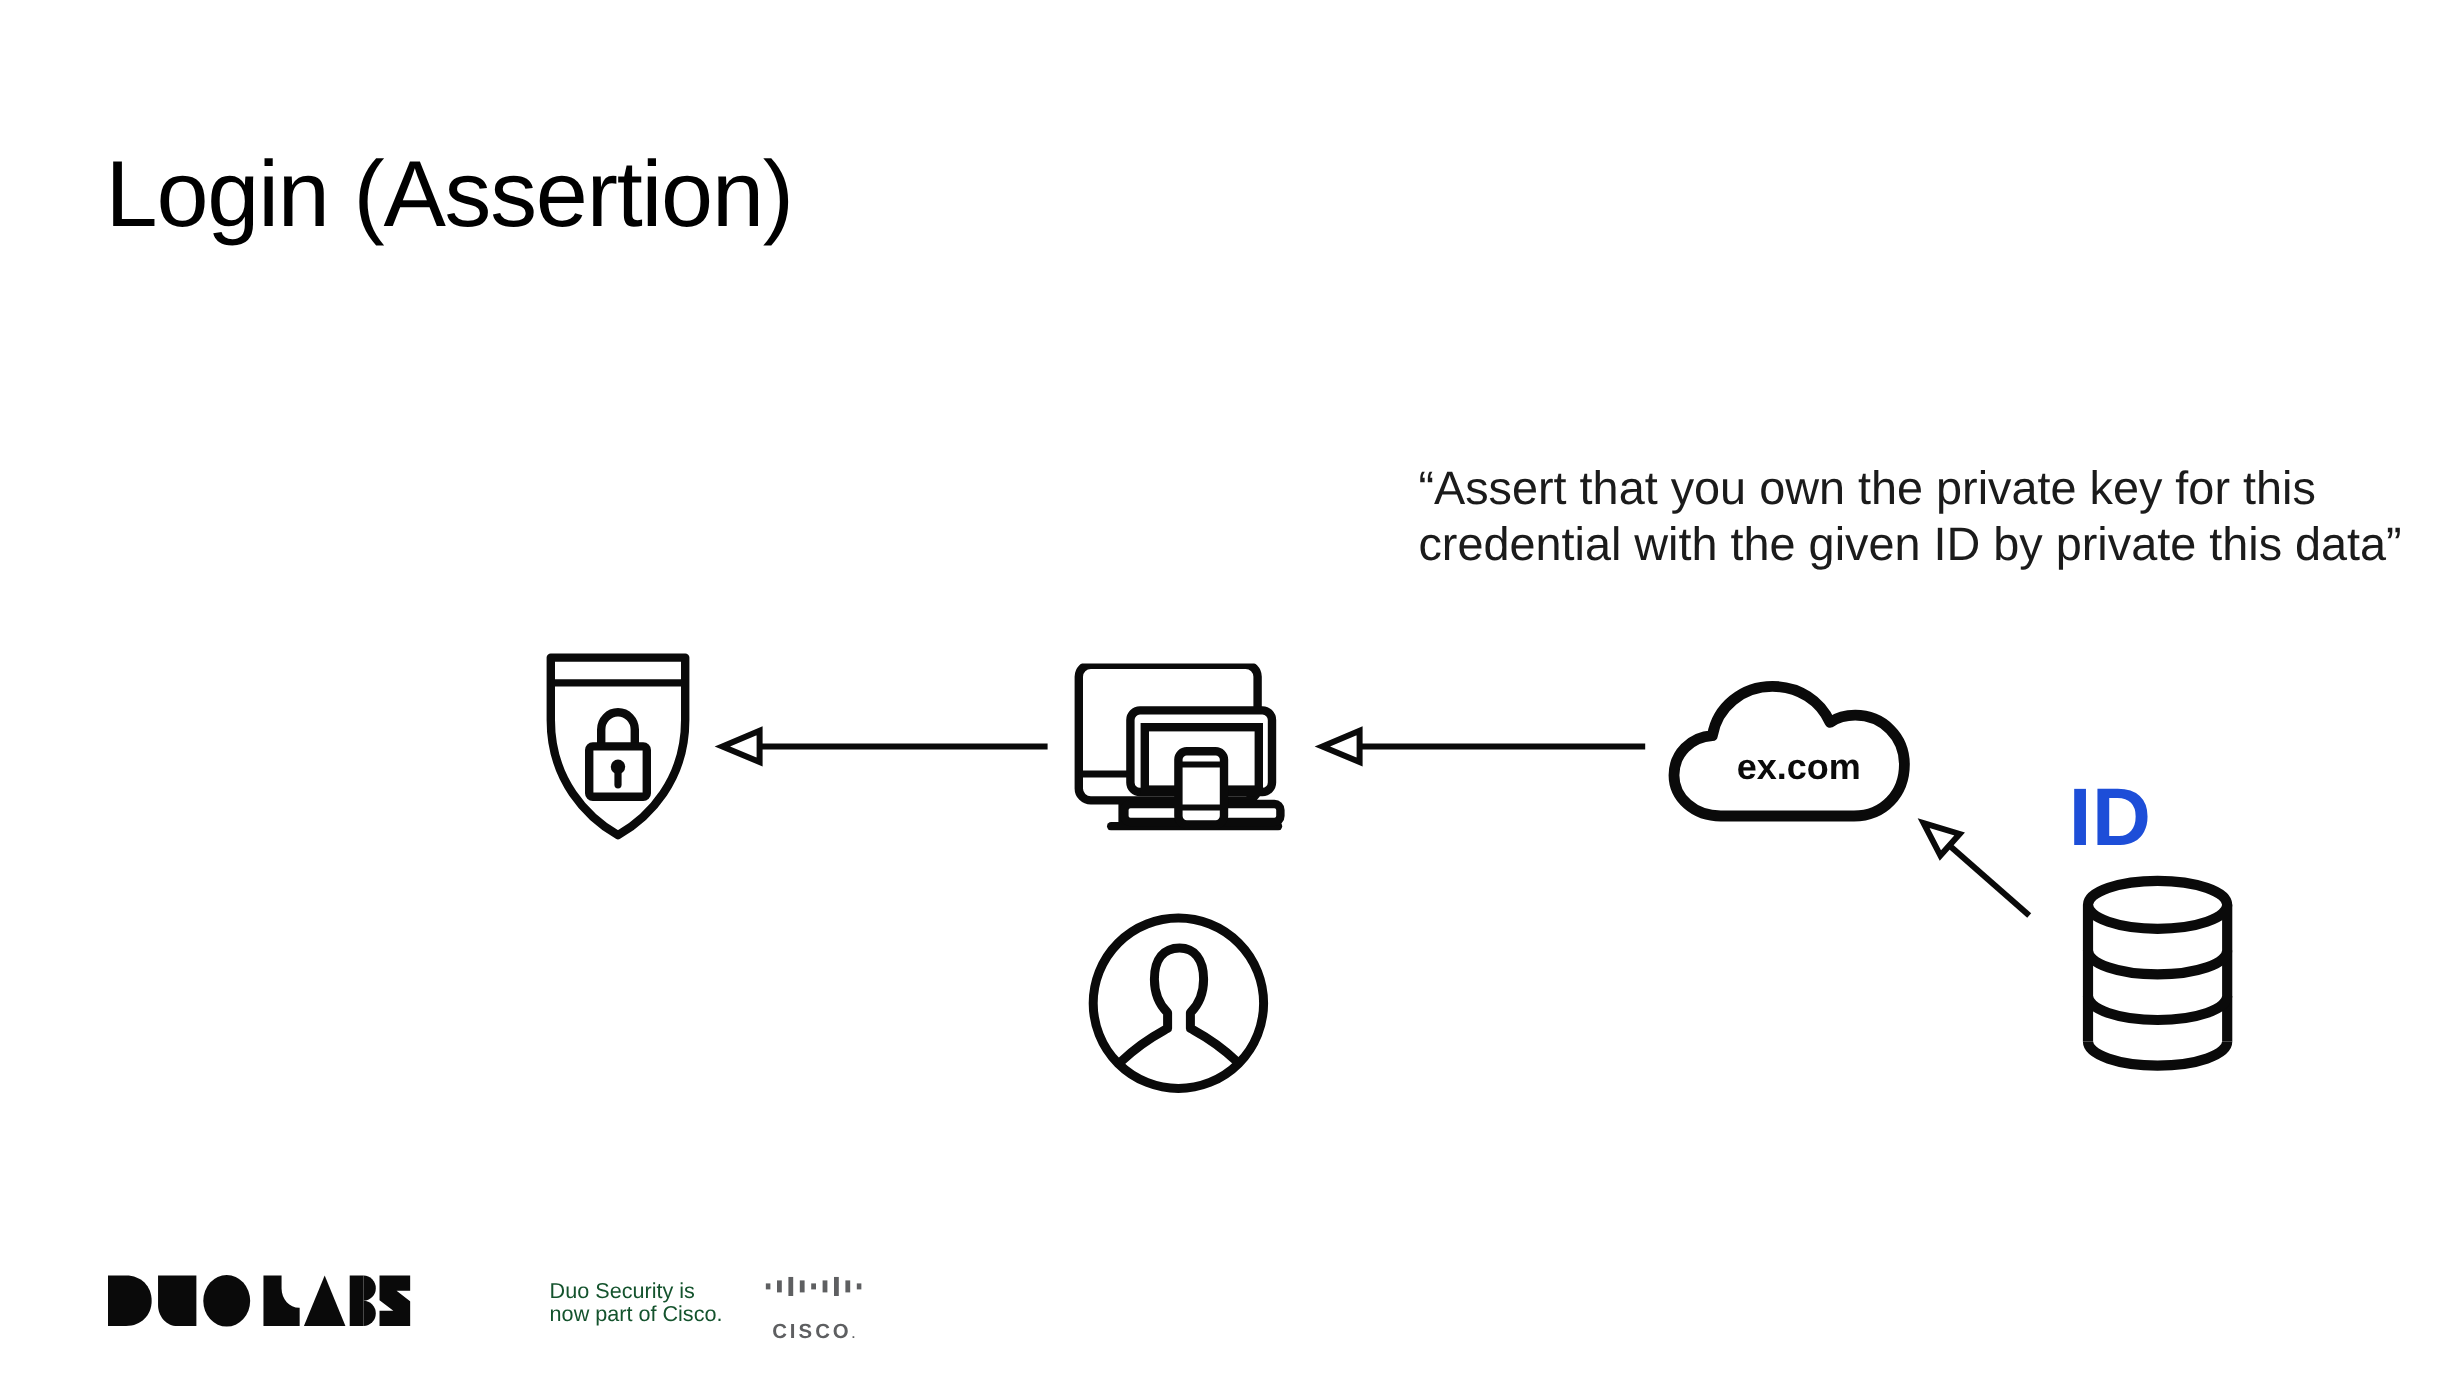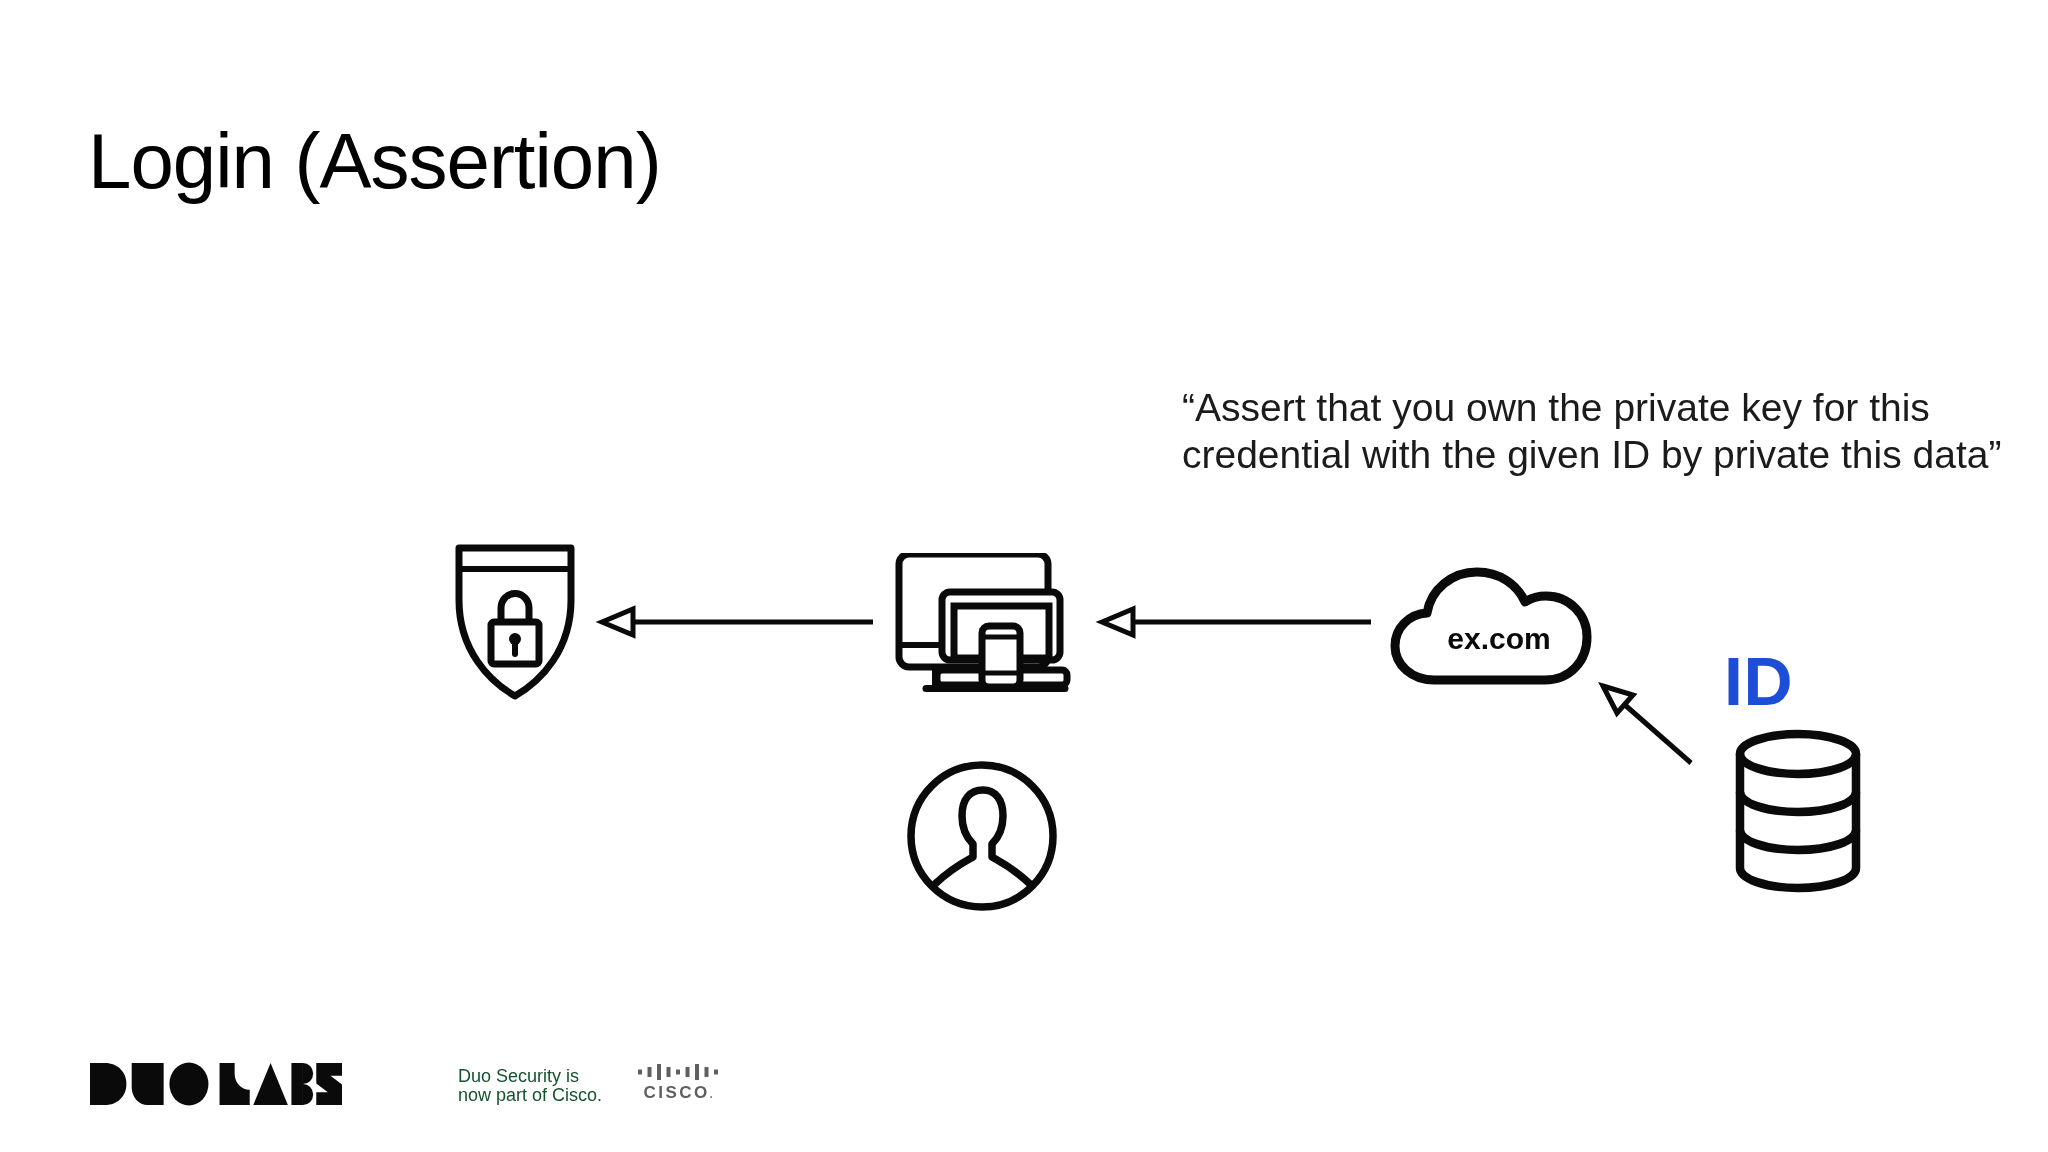--- a/index.html
+++ b/index.html
@@ -28,21 +28,21 @@
   .icon-stroke{stroke:#0a0a0a;fill:none;}
   
   .duo-logo{left:90px;top:1062px;}
   .tagline{
     left:458px;top:1067px;
     font-size:18px;line-height:19px;color:#14532d;
   }
   .cisco{left:636px;top:1064px;width:84px;text-align:center;}
   .cisco-bars{margin:0 auto;}
   .cisco-word{
-    margin-top:3px;
+    margin-top:20px;
     font-size:17px;font-weight:bold;letter-spacing:2.5px;
     color:#5e5f61;white-space:nowrap;
   }
   .cisco-dot{font-size:10px;letter-spacing:0;}
 </style>
 </head>
 <body>
 
 <div class="abs title">Login (Assertion)</div>
 

